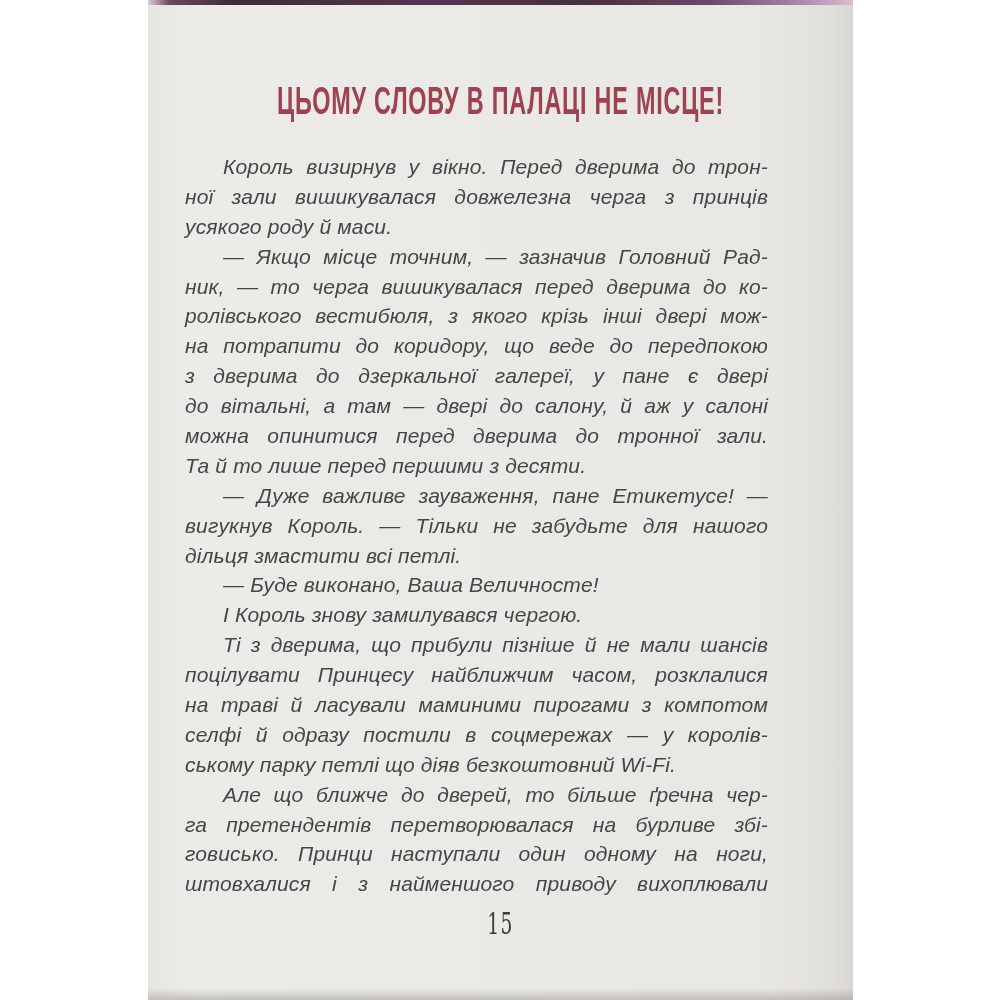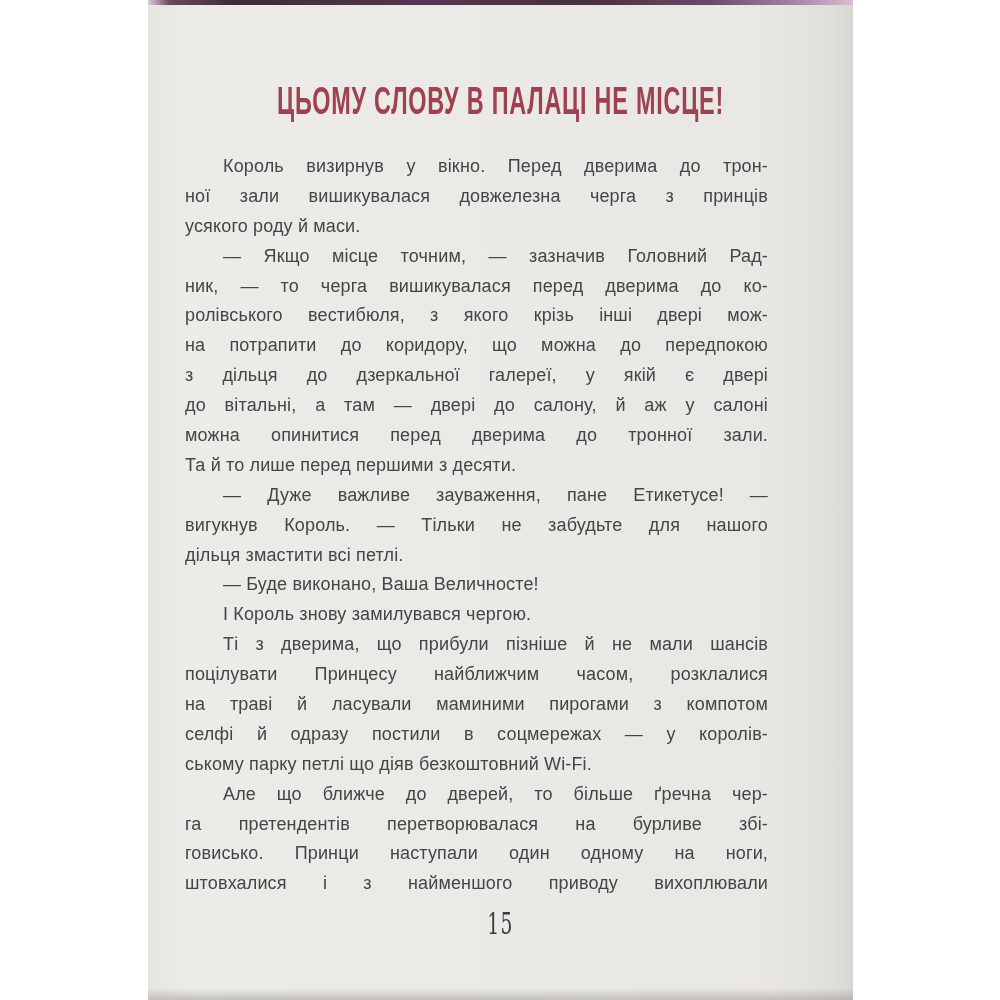--- a/index.html
+++ b/index.html
@@ -57,25 +57,26 @@
   .text-block {
     position: absolute;
     left: 37px;
     top: 152px;
     width: 583px;
     color: var(--body-color, #454548);
   }
   .line {
     height: 29.9px;
     line-height: 29.9px;
-    font-size: 18px;
+    font-size: 21px;
     letter-spacing: 0.15px;
     text-align: left;
     overflow: visible;
     white-space: normal;
+    font-style: italic;
   }
   .line.justify {
     text-align: justify;
     text-align-last: justify;
   }
   .line.indent {
     padding-left: 38px;
   }
   .line.indent.justify {
     text-indent: 0;
@@ -114,22 +115,22 @@
 
     <div class="chapter-title">Цьому слову в палаці не місце!</div>
 
     <div class="text-block">
         <div class="line indent justify">Король визирнув у вікно. Перед дверима до трон-</div>
         <div class="line justify">ної зали вишикувалася довжелезна черга з принців</div>
         <div class="line">усякого роду й маси.</div>
         <div class="line indent justify">— Якщо місце точним, — зазначив Головний Рад-</div>
         <div class="line justify">ник, — то черга вишикувалася перед дверима до ко-</div>
         <div class="line justify">ролівського вестибюля, з якого крізь інші двері мож-</div>
-        <div class="line justify">на потрапити до коридору, що можна до передпокою</div>
-        <div class="line justify">з дільця до дзеркальної галереї, у якій є двері</div>
+        <div class="line justify">на потрапити до коридору, що веде до передпокою</div>
+        <div class="line justify">з дверима до дзеркальної галереї, у пане є двері</div>
         <div class="line justify">до вітальні, а там — двері до салону, й аж у салоні</div>
         <div class="line justify">можна опинитися перед дверима до тронної зали.</div>
         <div class="line">Та й то лише перед першими з десяти.</div>
         <div class="line indent justify">— Дуже важливе зауваження, пане Етикетусе! —</div>
         <div class="line justify">вигукнув Король. — Тільки не забудьте для нашого</div>
         <div class="line">дільця змастити всі петлі.</div>
         <div class="line indent">— Буде виконано, Ваша Величносте!</div>
         <div class="line indent">І Король знову замилувався чергою.</div>
         <div class="line indent justify">Ті з дверима, що прибули пізніше й не мали шансів</div>
         <div class="line justify">поцілувати Принцесу найближчим часом, розклалися</div>

